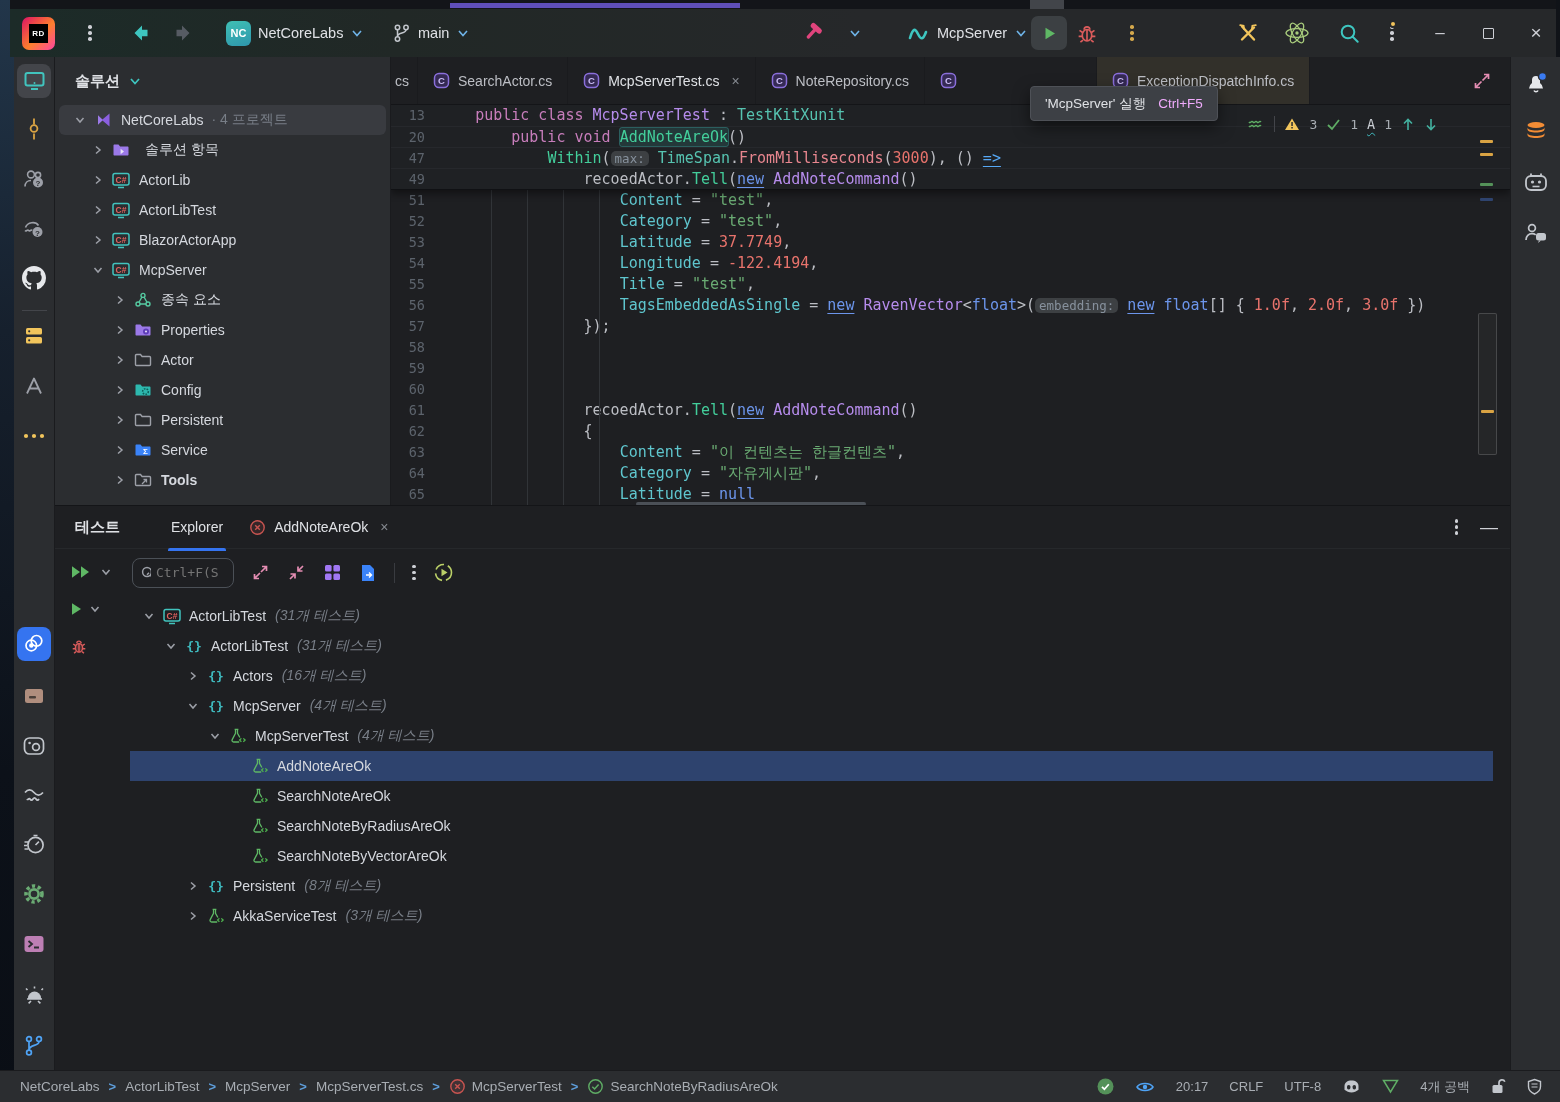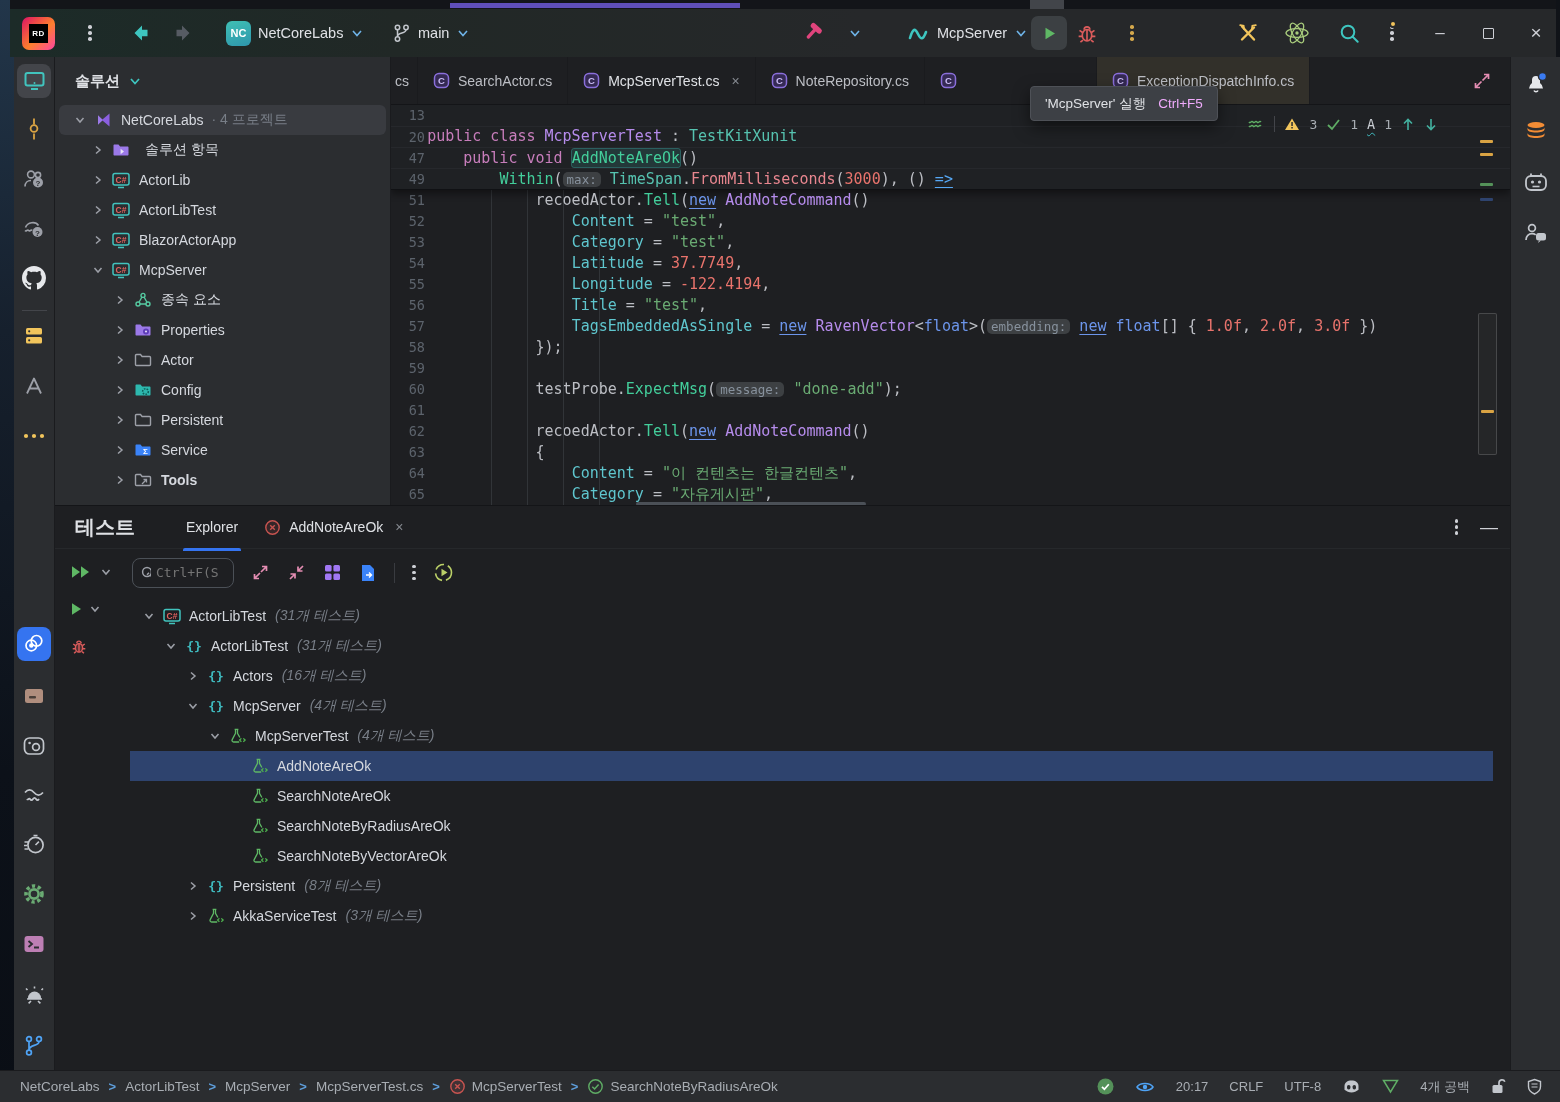--- a/index.html
+++ b/index.html
@@ -61,21 +61,21 @@
   .tclose { color:#868a91; font-size:14px; margin-left:4px; }
   .tab-thumb { position:absolute; left:245px; bottom:-1px; width:230px; height:4px; background:#4b5057; border-radius:2px; }
   .tab-expand { position:absolute; right:18px; top:14px; }
 
   
   #run-tooltip { left:1030px; top:78px; height:35px; background:#3d4045; border:1px solid #4e5157; border-radius:4px; box-shadow:0 6px 16px rgba(0,0,0,.5); display:flex; align-items:center; padding:0 14px; gap:12px; z-index:60; font-size:13.5px;margin-top:8px; }
   #run-tooltip .shortcut { color:#f0abfc; }
 
   
   .code-wrap { position:relative; height:400px; overflow:hidden; font-family:"DejaVu Sans Mono","Liberation Mono",monospace; font-size:15px; }
-  .cline { display:flex; height:21px; line-height:21px;flex-direction:column; }
+  .cline { display:flex; height:21px; line-height:21px; }
   .lnum { width:48px; text-align:right; padding-right:14px; color:#5c636c; font-size:13.5px; flex:none; }
   .ltext { white-space:pre; color:#bcbec4; }
   #sticky-block { background:#1f2124; border-bottom:1px solid #101114; box-shadow:0 4px 7px rgba(0,0,0,.4); position:relative; z-index:5; }
   #sticky-block .cline + .cline { border-top:1px solid #26282c; }
   .tk-kw { color:#c77dbb; }
   .tk-cls { color:#b68cec; }
   .tk-typ { color:#56c3b0; }
   .tk-mth { color:#43ce9b; }
   .tk-mthp { color:#e8868f; }
   .tk-prop { color:#5fc6ce; }
@@ -89,21 +89,21 @@
   .tk-hint { background:#3d4043; color:#87919d; border-radius:5px; padding:0 4px; font-size:12.5px; }
   .tk-hl { background:rgba(62,198,192,.14); outline:1px solid rgba(62,198,192,.38); border-radius:2px; }
   .iguide { position:absolute; width:1px; background:#313438; z-index:1; }
   .insp-widget { position:absolute; right:72px; top:11px; display:flex; align-items:center; gap:9px; font-size:13px; color:#a8adb3; z-index:20; }
   .insp-sep { width:1px; height:16px; background:#43454a; }
   .scroll-mark { position:absolute; width:13px; height:3px; border-radius:1px; z-index:6; }
   .ed-thumb { position:absolute; right:13px; top:208px; width:19px; height:142px; border:1px solid rgba(255,255,255,.16); background:rgba(255,255,255,.03); border-radius:2px; z-index:6; }
 
   
   .tp-head { height:43px; display:flex; align-items:center; border-bottom:1px solid #26282b; position:relative; }
-  .tp-title { font-weight:bold; font-size:20px; margin-left:20px; }
+  .tp-title { font-weight:bold; font-size:15px; margin-left:20px; }
   .tp-tab { height:47px; display:flex; align-items:center; gap:8px; padding:0 13px; position:relative; color:#dfe1e5; font-size:14px; }
   .tp-tab .underline { position:absolute; left:10px; right:10px; bottom:0; height:3px; background:#3574f0; border-radius:2px 2px 0 0; }
   .tp-head-right { position:absolute; right:12px; display:flex; align-items:center; gap:22px; }
   .tp-toolbar { height:47px; display:flex; align-items:center; gap:17px; padding-left:77px; }
   .search-box { width:102px; height:30px; border:1px solid #4b5057; border-radius:8px; display:flex; align-items:center; padding:0 7px; gap:5px; overflow:hidden; }
   .search-box input { background:transparent; border:none; outline:none; color:#6f7680; font-family:"DejaVu Sans Mono",monospace; font-size:13px; width:70px; }
   .tb-sep { width:1px; height:20px; background:#393b40; }
   .test-gutter { position:absolute; left:0; top:43px; width:76px; }
   .tg-item { position:absolute; display:flex; align-items:center; gap:3px; }
   .ttree { margin-left:75px; position:relative; }
@@ -694,21 +694,20 @@
         <div class="cline">
           <span class="lnum">57</span>
           <span class="ltext"><span class="">                </span><span class="tk-op">});</span></span>
         </div>
         <div class="cline">
           <span class="lnum">58</span>
           <span class="ltext"></span>
         </div>
         <div class="cline">
           <span class="lnum">59</span>
-          <span class="ltext"><span class="">                </span><span class="tk-id">testProbe</span><span class="tk-op">.</span><span class="tk-mth">ExpectMsg</span><span class="tk-op">(</span><span class="tk-hint">message:</span><span class=""> </span><span class="tk-str">"done-add"</span><span class="tk-op">);</span></span>
         </div>
         <div class="cline">
           <span class="lnum">60</span>
           <span class="ltext"></span>
         </div>
         <div class="cline">
           <span class="lnum">61</span>
           <span class="ltext"><span class="">                </span><span class="tk-id">recoedActor</span><span class="tk-op">.</span><span class="tk-mth">Tell</span><span class="tk-op">(</span><span class="tk-kwnew">new</span><span class=""> </span><span class="tk-cls">AddNoteCommand</span><span class="tk-op">()</span></span>
         </div>
         <div class="cline">

